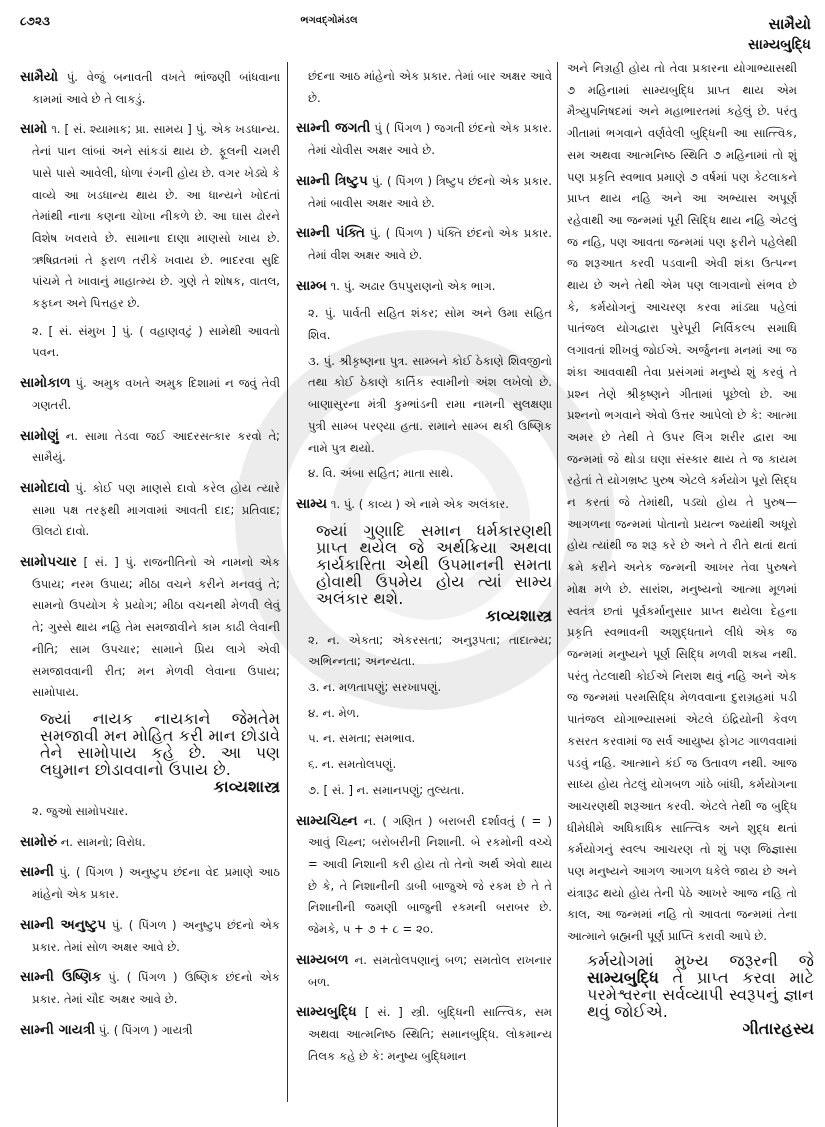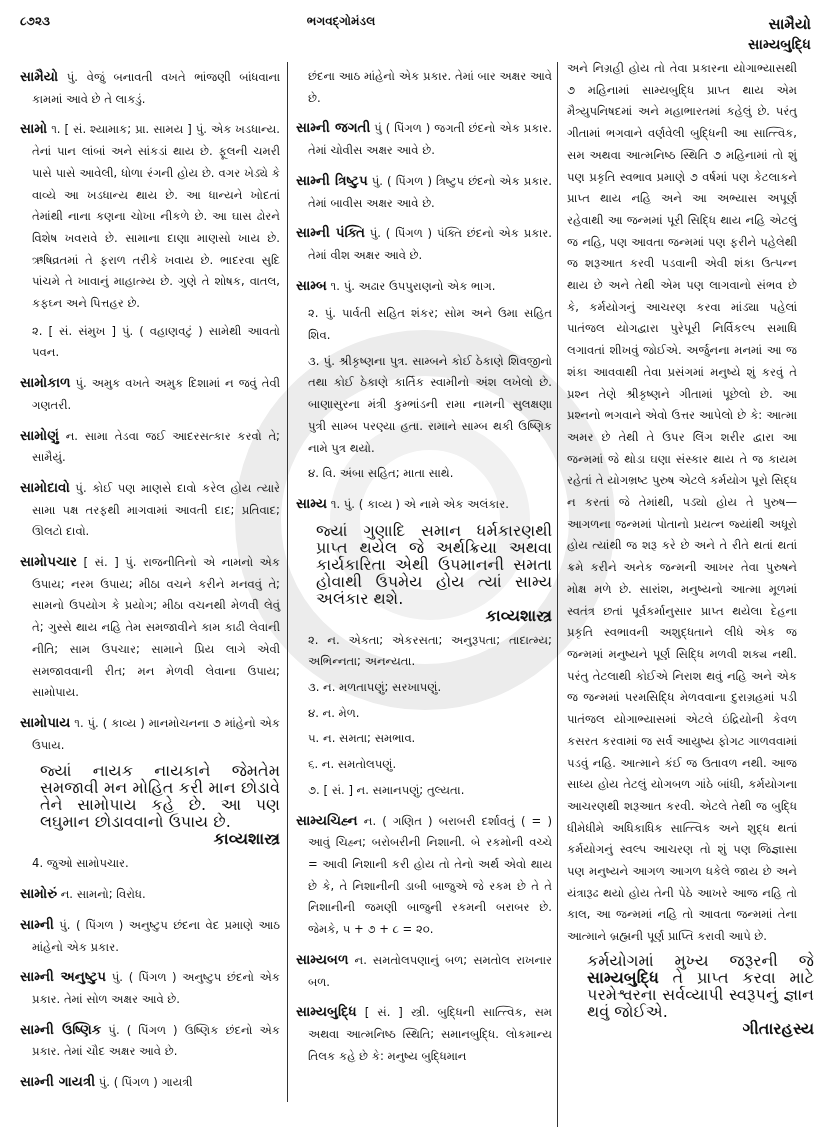--- a/index.html
+++ b/index.html
@@ -4,21 +4,21 @@
 <style>
   html, body { margin:0; padding:0; background:#ffffff; }
   body { width:825px; height:1127px; position:relative; overflow:hidden;
          font-family:"DejaVu Sans", sans-serif; color:#111; }
   .watermark { position:absolute; left:235px; top:330px; width:380px; height:380px;
                border-radius:50%; border:46px solid #ececec; box-sizing:border-box; z-index:0; }
   .watermark2 { position:absolute; left:330px; top:420px; width:200px; height:200px;
                border-radius:50%; border:30px solid #f1f1f1; box-sizing:border-box; z-index:0; }
   .header { position:absolute; top:14px; left:0; width:825px; height:40px; z-index:1; }
   .page-num { position:absolute; left:20px; top:0; font-size:12px; font-weight:bold; }
-  .book-title { position:absolute; left:12px; width:658px; top:0; text-align:center; font-size:12px; font-weight:bold; }
+  .book-title { position:absolute; left:0; width:658px; top:0; text-align:center; font-size:10px; font-weight:bold; }
   .guide { position:absolute; right:14px; top:0; text-align:right; font-weight:bold; line-height:20px; }
   .guide .g1 { font-size:15px; }
   .guide .g2 { font-size:14px; }
   .col { position:absolute; top:58px; font-size:11.6px; line-height:21.7px; z-index:1; text-align:justify; }
   .col1 { left:20px; width:260px; }
   .col2 { left:296px; width:256px; }
   .col3 { left:567px; width:247px; }
   .divider { position:absolute; top:62px; width:1px; background:#333; z-index:1; }
   .d1 { left:287px; height:1040px; }
   .d2 { left:557px; height:1065px; }
@@ -50,23 +50,22 @@
 <div class="divider d2"></div>
 
 <div class="col col1" id="col1">
     <p class="entry"><span class="hw">સામૈયો</span><span> પું. વેજું બનાવતી વખતે ભાંજણી બાંધવાના કામમાં આવે છે તે લાકડું.</span></p>
     <p class="entry"><span class="hw">સામો</span><span> ૧. [ સં. શ્યામાક; પ્રા. સામય ] પું. એક ખડધાન્ય. તેનાં પાન લાંબાં અને સાંકડાં થાય છે. ફૂલની ચમરી પાસે પાસે આવેલી, ધોળા રંગની હોય છે. વગર ખેડ્યે કે વાવ્યે આ ખડધાન્ય થાય છે. આ ધાન્યને ખોદતાં તેમાંથી નાના કણના ચોખા નીકળે છે. આ ઘાસ ઢોરને વિશેષ ખવરાવે છે. સામાના દાણા માણસો ખાય છે. ઋષિવ્રતમાં તે ફરાળ તરીકે ખવાય છે. ભાદરવા સુદિ પાંચમે તે ખાવાનું માહાત્મ્ય છે. ગુણે તે શોષક, વાતલ, કફઘ્ન અને પિત્તહર છે.</span></p>
     <p class="sense">૨. [ સં. સંમુખ ] પું. ( વહાણવટું ) સામેથી આવતો પવન.</p>
     <p class="entry"><span class="hw">સામોકાળ</span><span> પું. અમુક વખતે અમુક દિશામાં ન જવું તેવી ગણતરી.</span></p>
     <p class="entry"><span class="hw">સામોણું</span><span> ન. સામા તેડવા જઈ આદરસત્કાર કરવો તે; સામૈયું.</span></p>
     <p class="entry"><span class="hw">સામોદાવો</span><span> પું. કોઈ પણ માણસે દાવો કરેલ હોય ત્યારે સામા પક્ષ તરફથી માગવામાં આવતી દાદ; પ્રતિવાદ; ઊલટો દાવો.</span></p>
     <p class="entry"><span class="hw">સામોપચાર</span><span> [ સં. ] પું. રાજનીતિનો એ નામનો એક ઉપાય; નરમ ઉપાય; મીઠા વચને કરીને મનવવું તે; સામનો ઉપયોગ કે પ્રયોગ; મીઠા વચનથી મેળવી લેવું તે; ગુસ્સે થાય નહિ તેમ સમજાવીને કામ કાઢી લેવાની નીતિ; સામ ઉપચાર; સામાને પ્રિય લાગે એવી સમજાવવાની રીત; મન મેળવી લેવાના ઉપાય; સામોપાય.</span></p>
-    <p class="entry"><span class="hw">સામોપાય</span><span> ૧. પું. ( કાવ્ય ) માનમોચનના ૭ માંહેનો એક ઉપાય.</span></p>
     <div class="quote"><span>જ્યાં નાયક નાયકાને જેમતેમ સમજાવી મન મોહિત કરી માન છોડાવે તેને સામોપાય કહે છે. આ પણ લઘુમાન છોડાવવાનો ઉપાય છે.</span><span class="src">કાવ્યશાસ્ત્ર</span></div>
-    <p class="sense">4. જુઓ સામોપચાર.</p>
+    <p class="sense">૨. જુઓ સામોપચાર.</p>
     <p class="entry"><span class="hw">સામોરું</span><span> ન. સામનો; વિરોધ.</span></p>
     <p class="entry"><span class="hw">સામ્ની</span><span> પું. ( પિંગળ ) અનુષ્ટુપ છંદના વેદ પ્રમાણે આઠ માંહેનો એક પ્રકાર.</span></p>
     <p class="entry"><span class="hw">સામ્ની અનુષ્ટુપ</span><span> પું. ( પિંગળ ) અનુષ્ટુપ છંદનો એક પ્રકાર. તેમાં સોળ અક્ષર આવે છે.</span></p>
     <p class="entry"><span class="hw">સામ્ની ઉષ્ણિક</span><span> પું. ( પિંગળ ) ઉષ્ણિક છંદનો એક પ્રકાર. તેમાં ચૌદ અક્ષર આવે છે.</span></p>
     <p class="entry"><span class="hw">સામ્ની ગાયત્રી</span><span> પું. ( પિંગળ ) ગાયત્રી</span></p>
   </div>
 <div class="col col2" id="col2">
     <p class="entry cont">છંદના આઠ માંહેનો એક પ્રકાર. તેમાં બાર અક્ષર આવે છે.</p>
     <p class="entry"><span class="hw">સામ્ની જગતી</span><span> પું ( પિંગળ ) જગતી છંદનો એક પ્રકાર. તેમાં ચોવીસ અક્ષર આવે છે.</span></p>
     <p class="entry"><span class="hw">સામ્ની ત્રિષ્ટુપ</span><span> પું. ( પિંગળ ) ત્રિષ્ટુપ છંદનો એક પ્રકાર. તેમાં બાવીસ અક્ષર આવે છે.</span></p>

